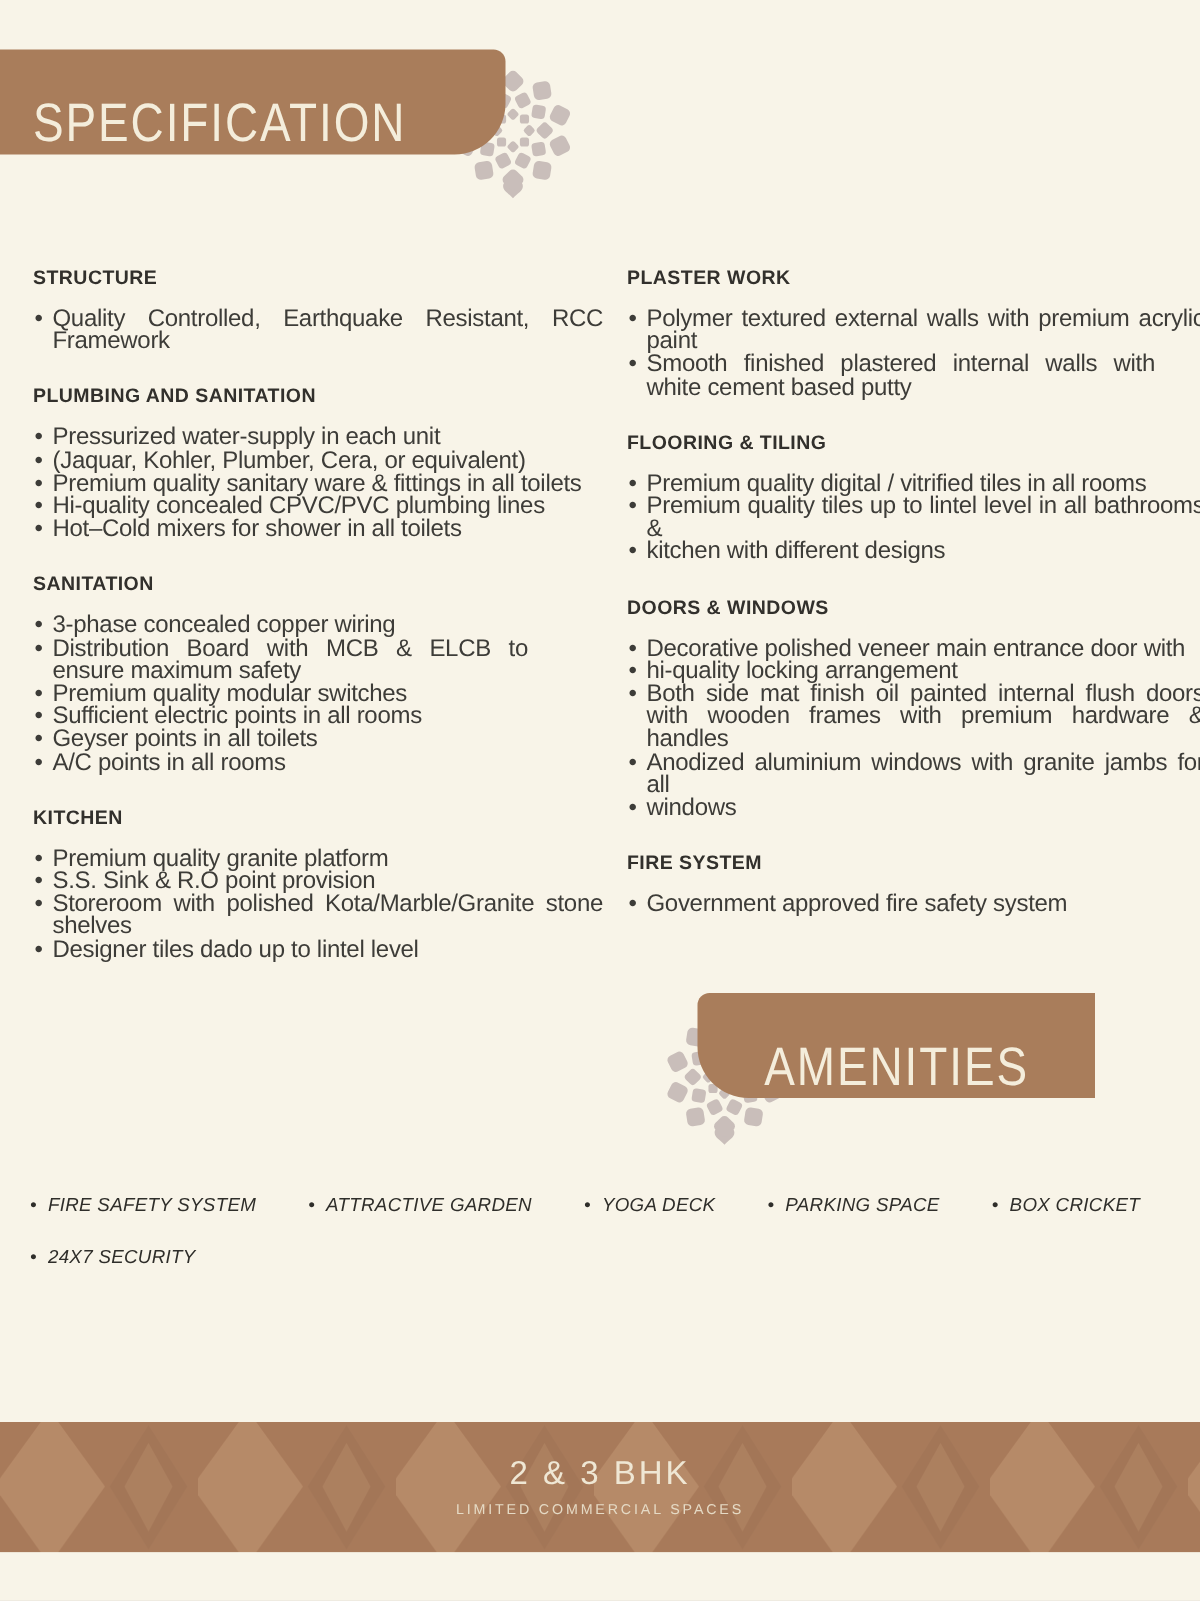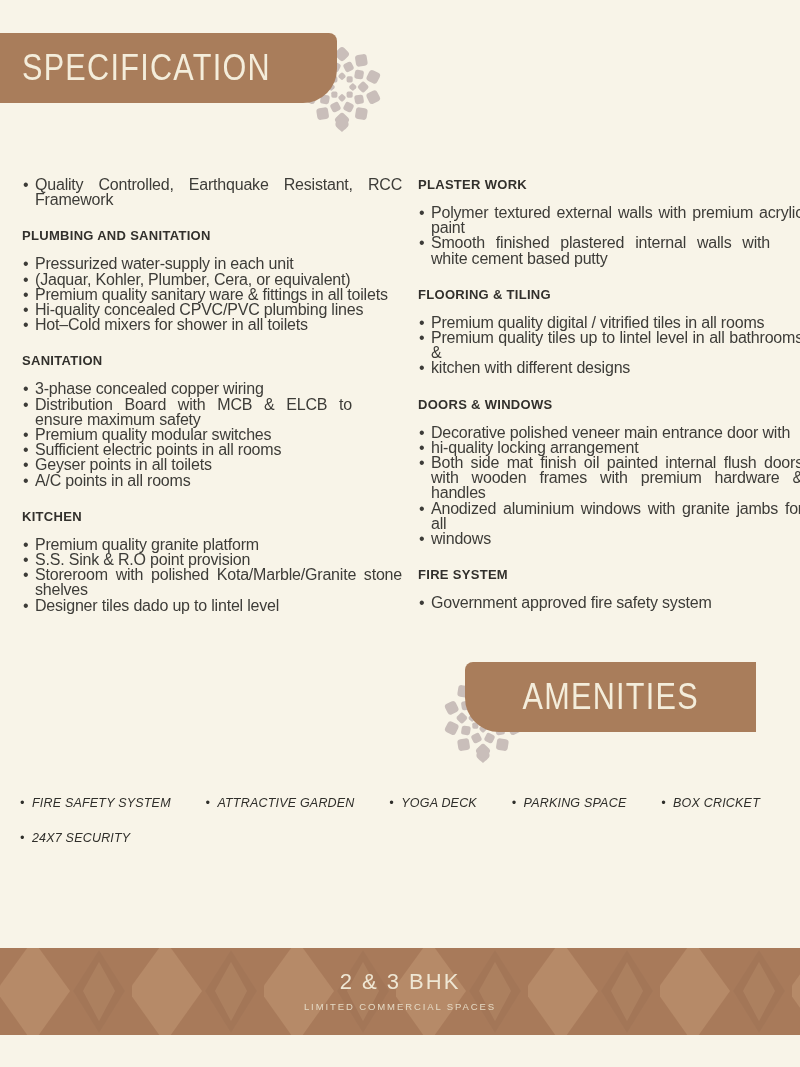--- a/index.html
+++ b/index.html
@@ -7,29 +7,29 @@
   .page {
     position:relative; width:800px; height:1067px; margin:0 auto;
     background:#f8f4e8; overflow:hidden;
     font-family:"Liberation Sans","DejaVu Sans",sans-serif;
     color:#3d3c38;
   }
   
   .mandala { position:absolute; }
   .banner {
     position:absolute; height:70px; background:#a97d5b;
-    display:flex; align-items:center; z-index:2;
+    display:flex; align-items:flex-end; z-index:2;
   }
   .banner-spec {
     left:0; top:33px; width:337px;
     border-radius:0 8px 34px 0;
     padding-left:22px;
   }
   .banner-amen {
-    left:465px; top:662px; width:291px;
+    left:465px; top:662px; width:265px;
     border-radius:8px 0 0 34px;
     justify-content:center;
   }
   .banner-title {
     color:#f4eddb; font-size:36px; font-weight:400; letter-spacing:1.5px;
     transform:scaleX(0.85); transform-origin:left center; white-space:nowrap;
   }
   .banner-amen .banner-title { transform-origin:center; }
   .mandala-spec { left:295px; top:40px; z-index:1; }
   .mandala-amen { left:436px; top:671px; z-index:1; }
@@ -115,20 +115,21 @@
       <rect x="-3.25" y="-3.25" width="6.5" height="6.5" rx="1.8200000000000003" transform="rotate(315) translate(0 -11.5) rotate(45)" fill="#c9beba"></rect>
     </svg>
   <div class="banner banner-spec">
     <span class="banner-title">SPECIFICATION</span>
   </div>
 
   <div class="columns">
 
     <div class="col col-left">
       <div class="section">
+        <h3>STRUCTURE</h3>
         <ul>
           <li>Quality Controlled, Earthquake Resistant, RCC Framework</li>
         </ul>
       </div>
       <div class="section">
         <h3>PLUMBING AND SANITATION</h3>
         <ul>
           <li>Pressurized water-supply in each unit</li>
           <li>(Jaquar, Kohler, Plumber, Cera, or equivalent)</li>
           <li>Premium quality sanitary ware &amp; fittings in all toilets</li>

